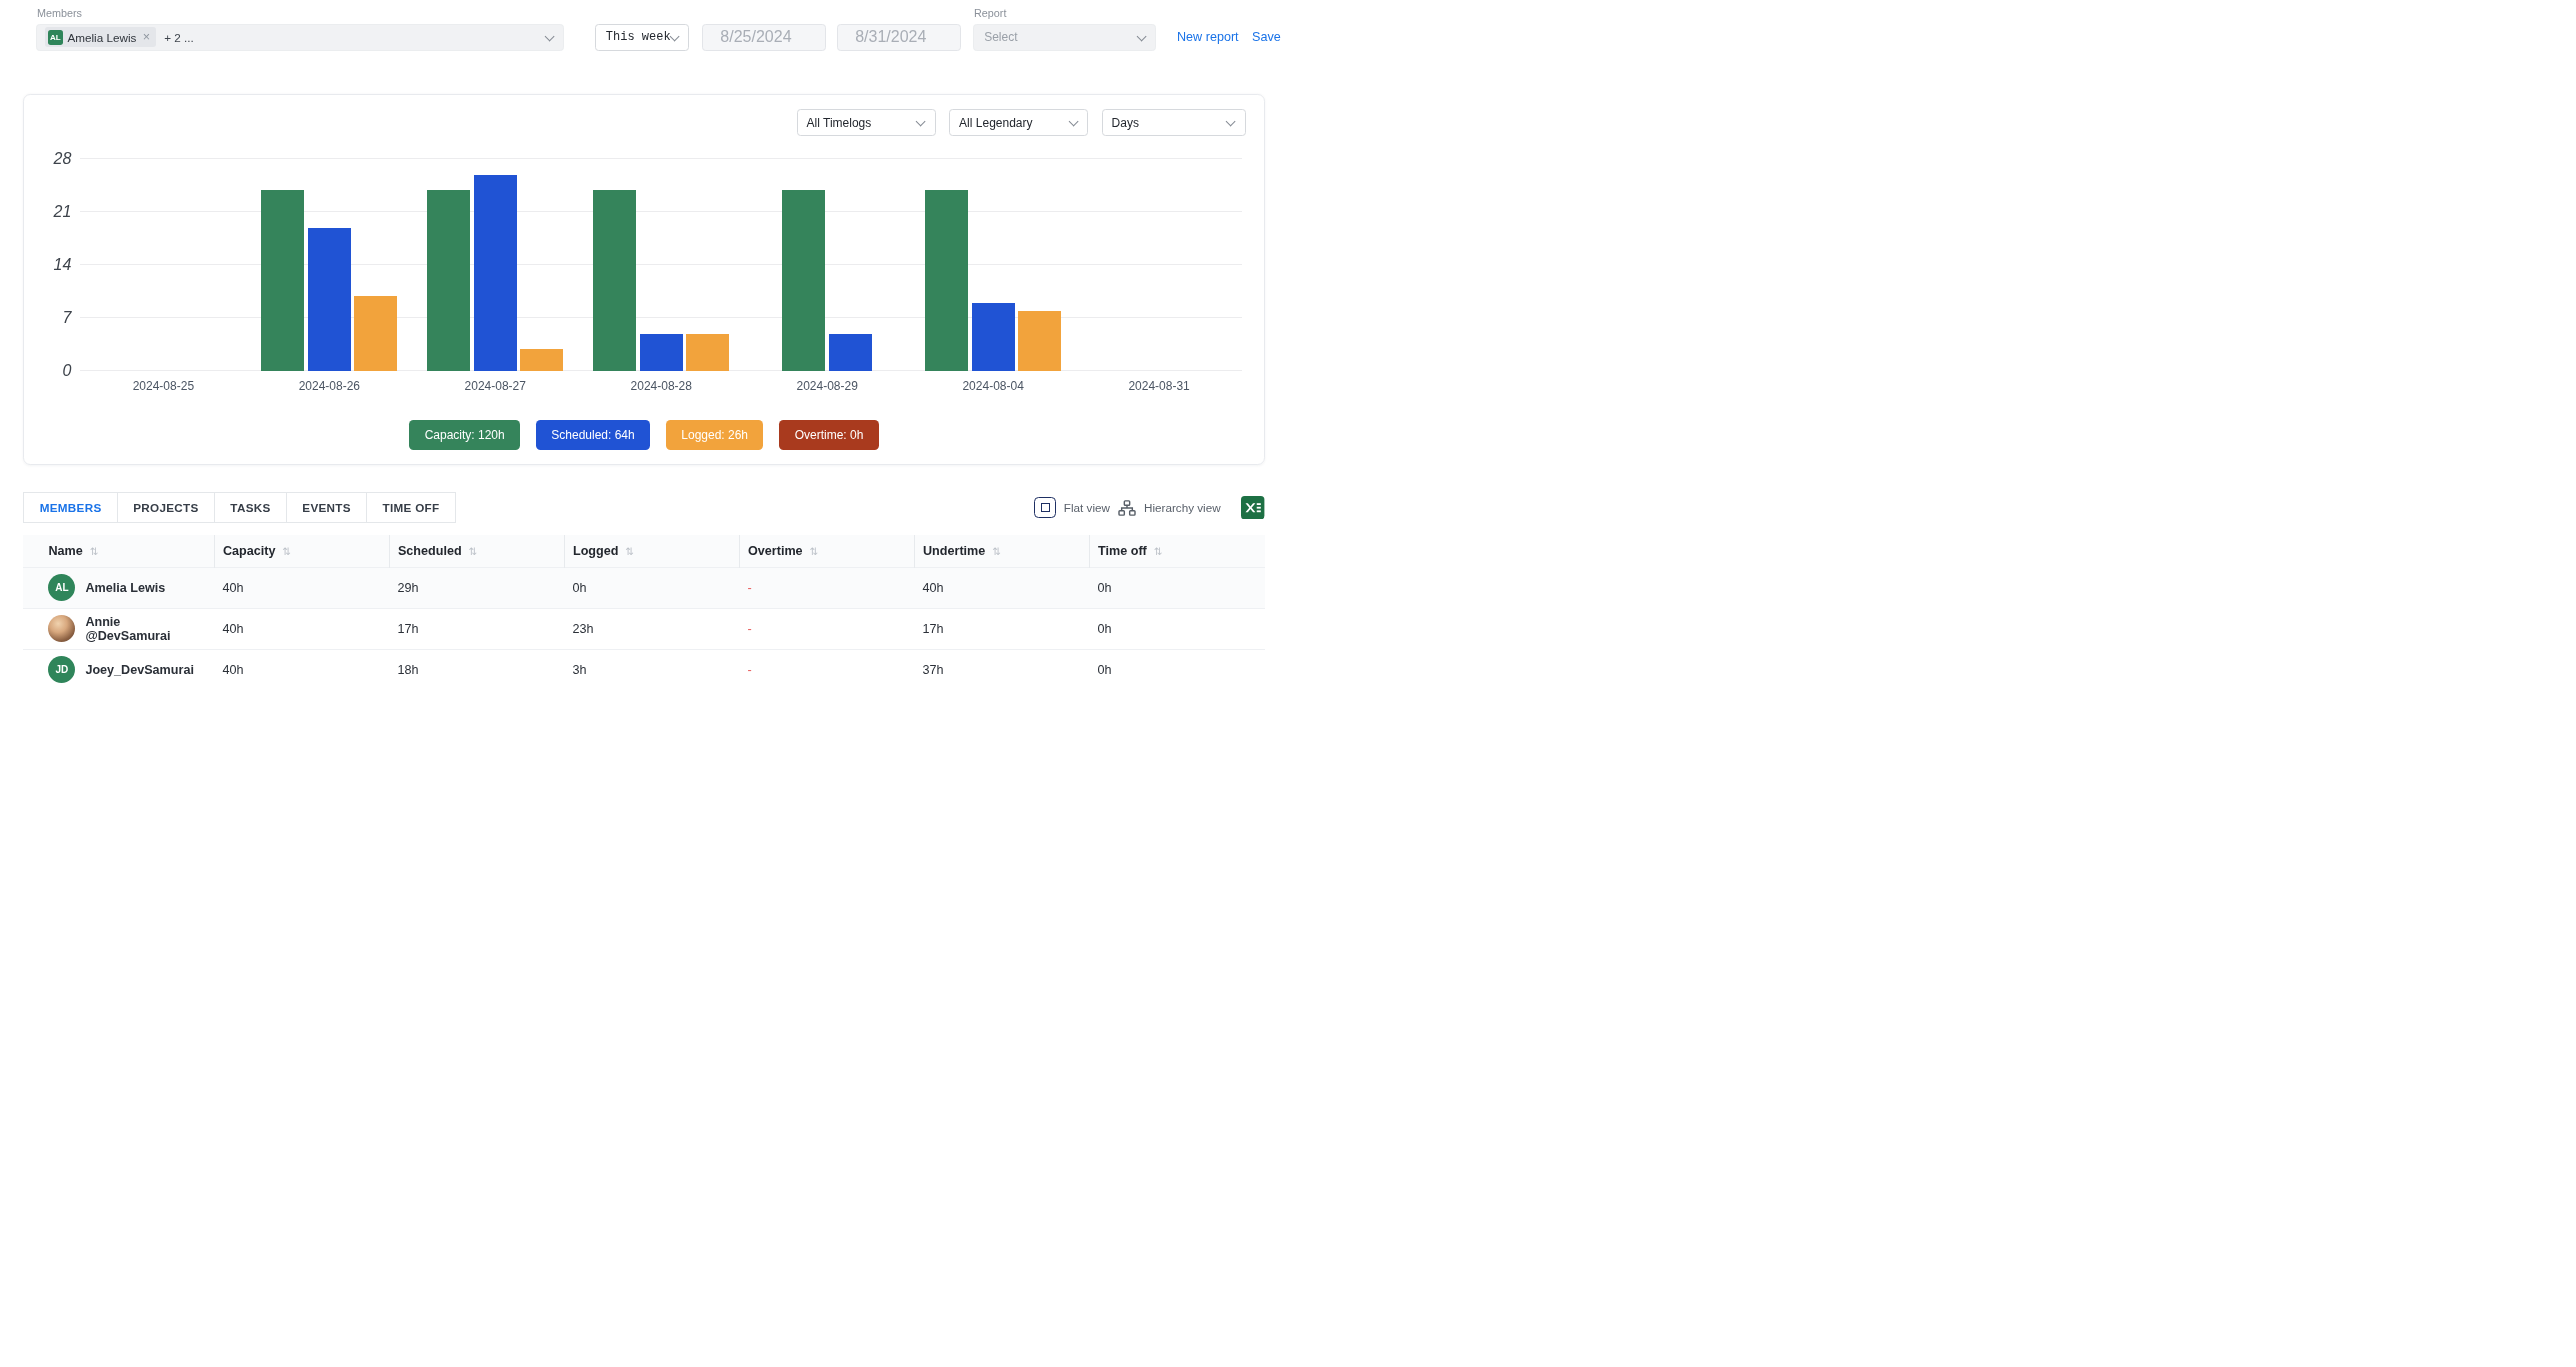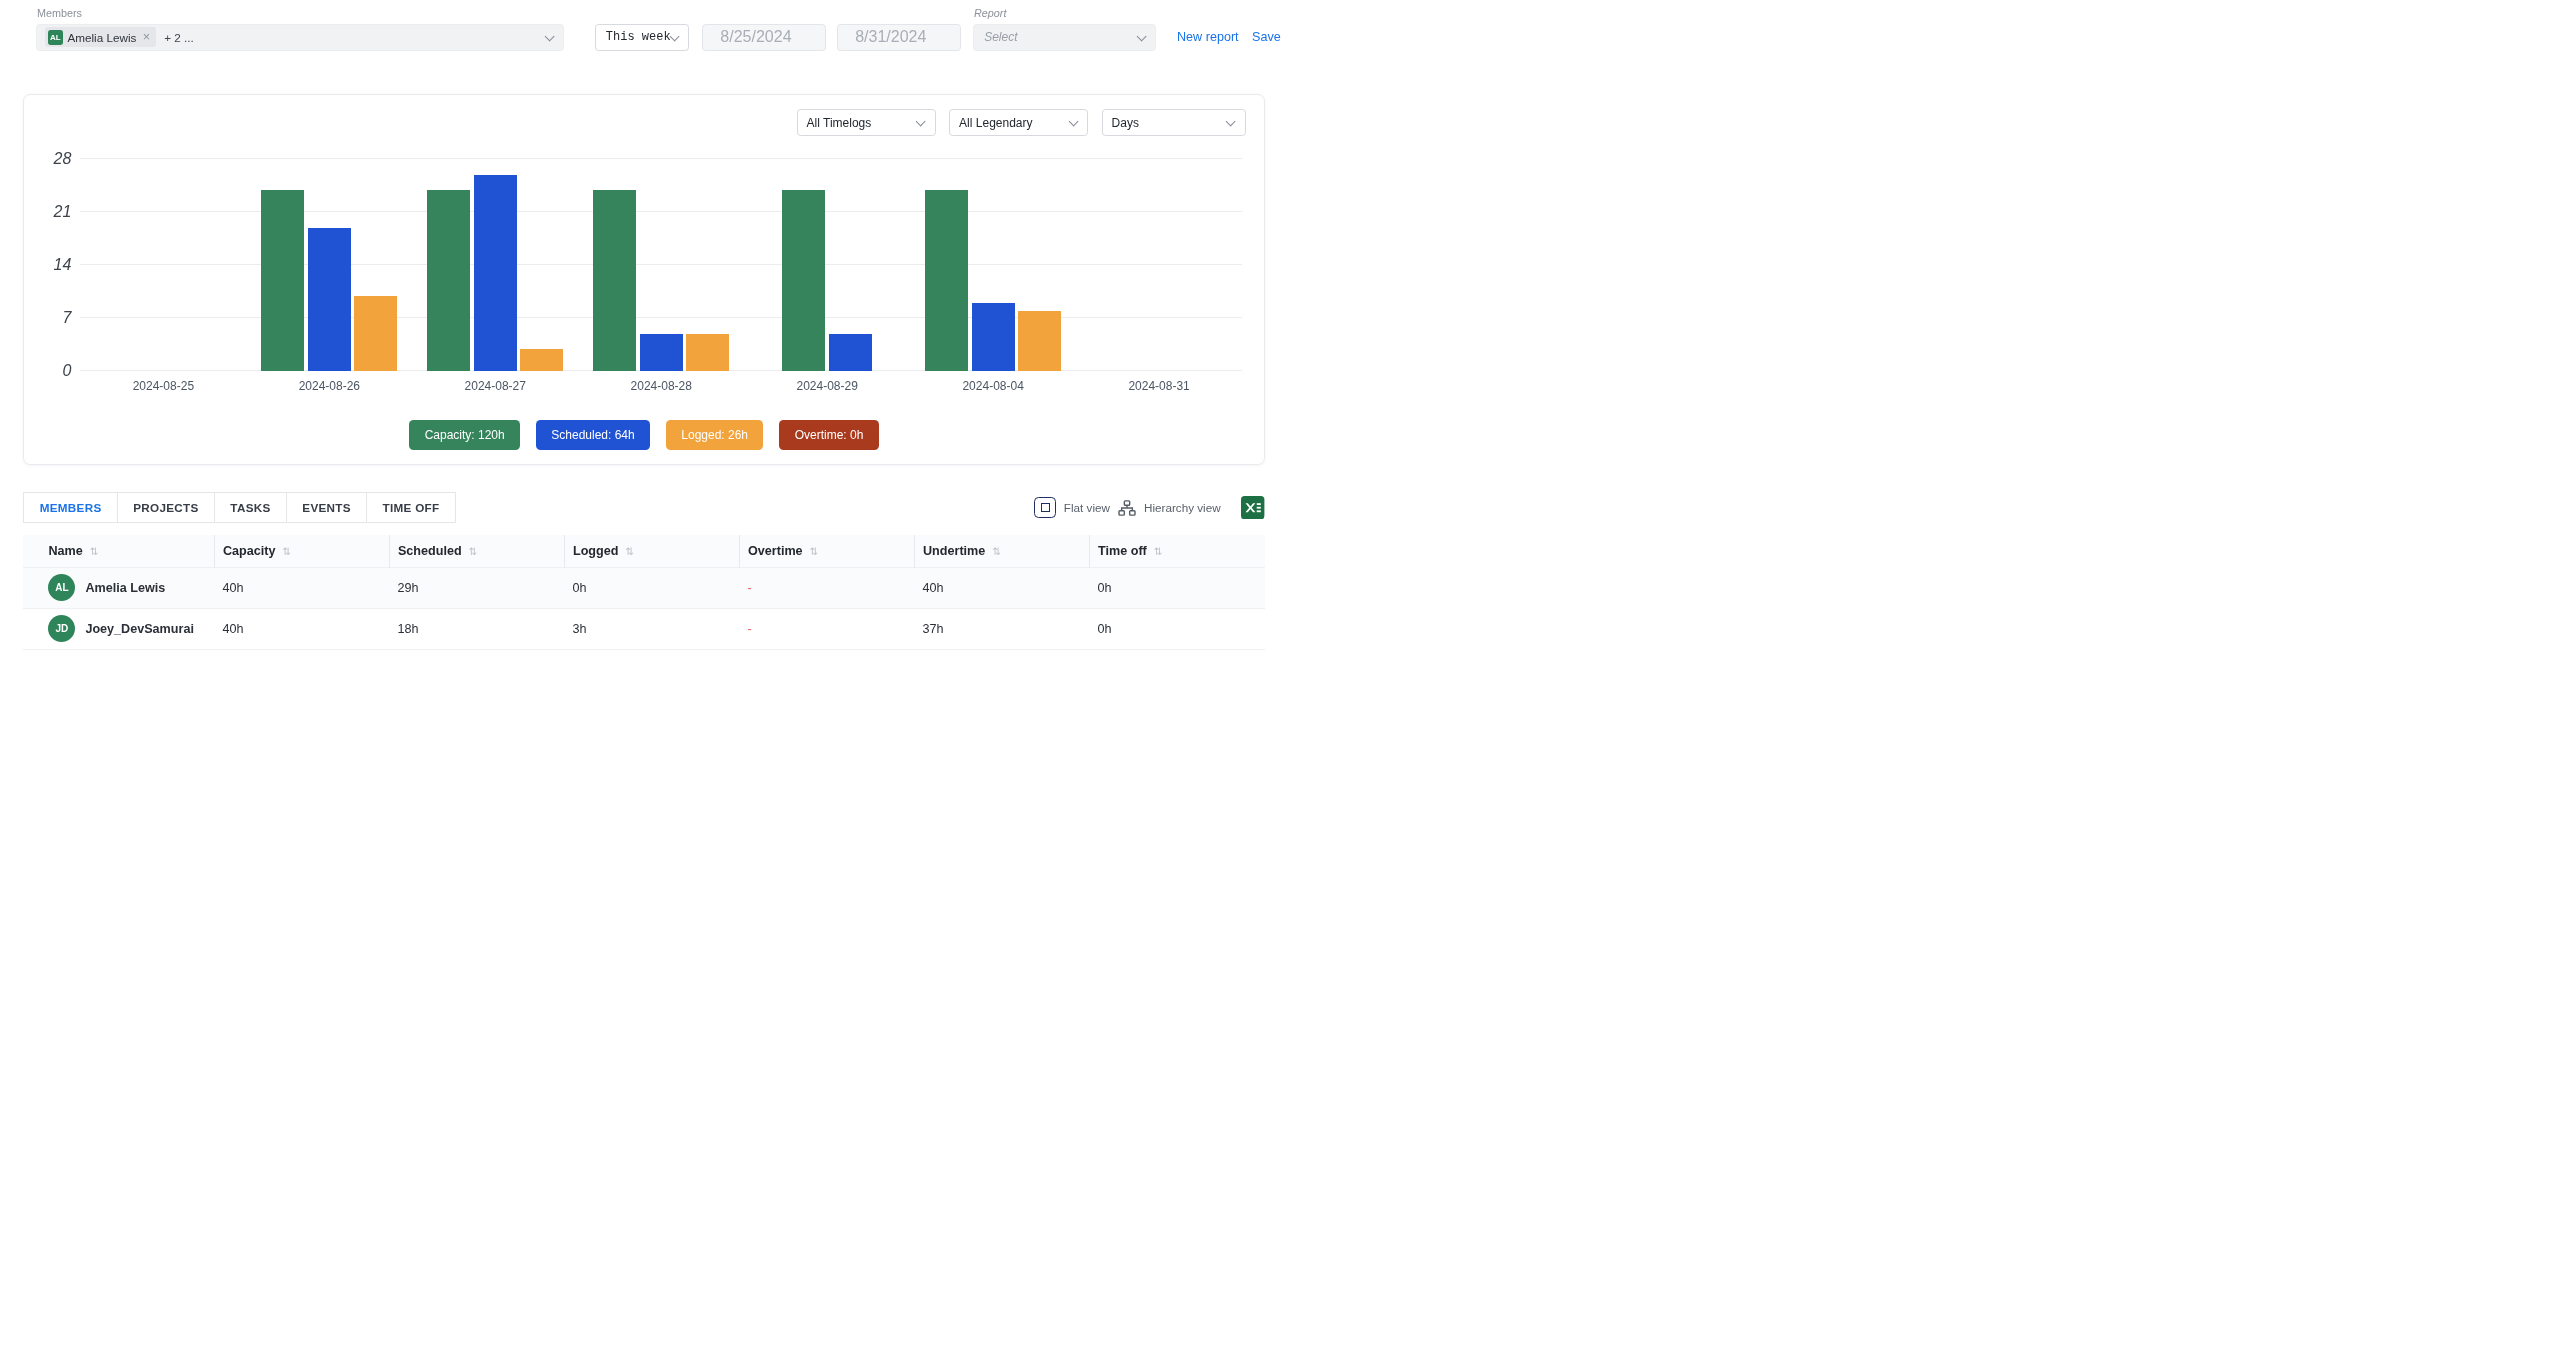--- a/index.html
+++ b/index.html
@@ -21,21 +21,21 @@
   .chip-x { color: #9097a0; font-size: 12.6px; margin-left: 1.8px; cursor: pointer; }
   .members-more { margin-left: 8px; font-size: 11.7px; color: #3e444c; }
   .chev { position: absolute; right: 10px; top: 8px; width: 7.2px; height: 7.2px;
     border-right: 1.4px solid #858b94; border-bottom: 1.4px solid #858b94; transform: rotate(45deg); }
   .week-select { margin-left: 31px; position: relative; width: 94px; height: 27px; border: 0.9px solid #d6d9dd;
     border-radius: 3.6px; background: #fff; display: flex; align-items: center; padding: 0 23.4px 0 10px;
     font-size: 12px; color: #23272e; cursor: pointer; white-space: nowrap; font-family: Liberation Mono, monospace; }
   .date-input { margin-left: 13.5px; width: 124px; height: 27px; border: 0.9px solid #e3e5e9; border-radius: 3.6px;
     background: #f5f6f8; color: #a9aeb6; font-size: 16px; padding: 0 17px; font-family: inherit; }
   .date-input.second { margin-left: 10.8px; }
-  .report-group { margin-left: 12px; width: 195px; font-style: italic; }
+  .report-group { margin-left: 12px; width: 195px; }
   .report-select { position: relative; height: 27px; background: #f1f2f4; border: 0.9px solid #ebedef;
     border-radius: 3.6px; display: flex; align-items: center; padding: 0 23.4px 0 10px; font-size: 12px;
     color: #9aa0a8; cursor: pointer; }
   .top-links { display: flex; align-items: center; margin-left: 20.7px; margin-bottom: 6.3px; gap: 13.5px; }
   .link { color: #1a73e8; font-size: 12.6px; font-weight: 500; text-decoration: none; cursor: pointer; white-space: nowrap; }
   
   .chart-card { margin: 43px 23.4px 27px; border: 0.9px solid #e8eaee; border-radius: 7.2px;
     box-shadow: 0 0.9px 2.7px rgba(20,30,50,.05); padding: 14.4px 18px; }
   .filters { display: flex; justify-content: flex-end; gap: 13.5px; }
   .filter { position: relative; height: 27px; border: 0.9px solid #d6d9dd; border-radius: 3.6px; background: #fff;
@@ -262,20 +262,34 @@
         <td>40h</td>
         <td>29h</td>
         <td>0h</td>
         <td class="overtime-val">-</td>
         <td>40h</td>
         <td>0h</td>
       </tr>
       <tr>
         <td class="name-cell">
           <div class="name-wrap">
+            <span class="avatar photo"></span>
+            <span>Annie @DevSamurai</span>
+          </div>
+        </td>
+        <td>40h</td>
+        <td>17h</td>
+        <td>23h</td>
+        <td class="overtime-val">-</td>
+        <td>17h</td>
+        <td>0h</td>
+      </tr>
+      <tr>
+        <td class="name-cell">
+          <div class="name-wrap">
             <span class="avatar">JD</span>
             <span>Joey_DevSamurai</span>
           </div>
         </td>
         <td>40h</td>
         <td>18h</td>
         <td>3h</td>
         <td class="overtime-val">-</td>
         <td>37h</td>
         <td>0h</td>

